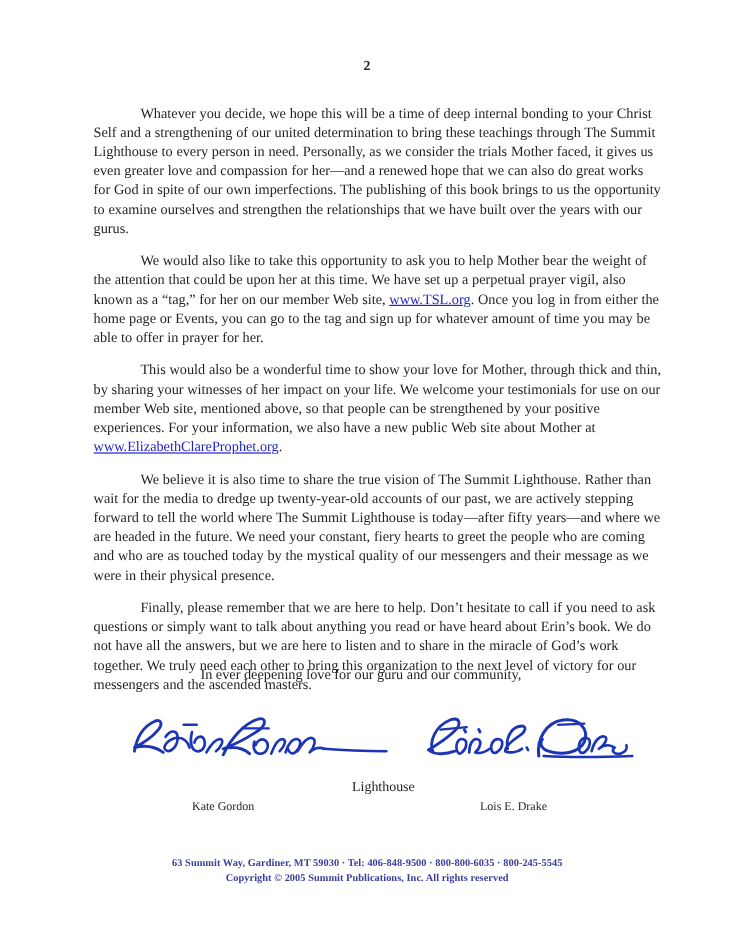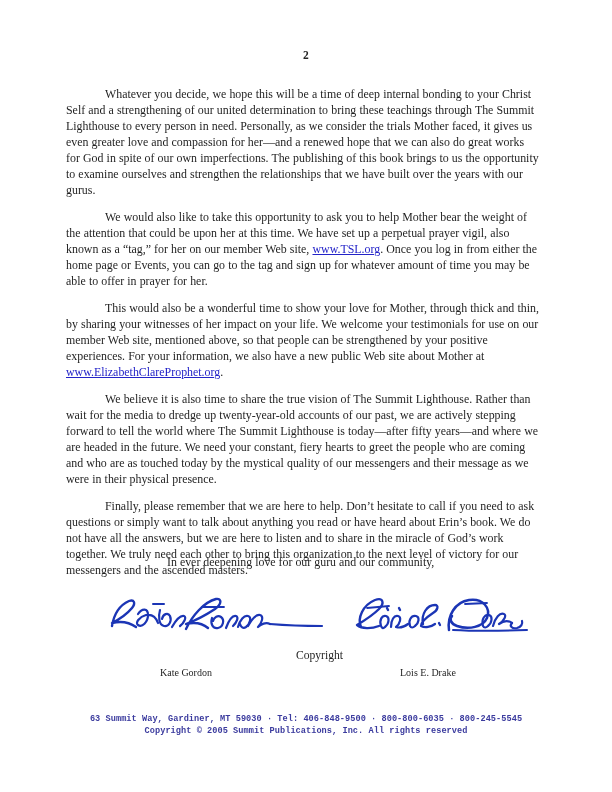--- a/index.html
+++ b/index.html
@@ -33,21 +33,21 @@
     text-align: center;
     font-size: 11.5px;
     font-weight: bold;
     color: #262626;
     letter-spacing: 0.2px;
   }
 
   
   .body-col {
     position: absolute;
-    left: 66px;
+    left: 78px;
     top: 86px;
     width: 473px;
   }
 
   p.para {
     margin: 0 0 11px 0;
     font-size: 11.9px;
     line-height: 16.0px;
     text-align: left;
     text-indent: 39px;
@@ -129,21 +129,20 @@
     position: absolute;
     left: 0;
     top: 713px;
     width: 612px;
     text-align: center;
     color: #3b3b9e;
     font-size: 8.6px;
     line-height: 12.4px;
     font-weight: bold;
     letter-spacing: 0.05px;
-    font-family: Liberation Mono, monospace;
   }
   .footer-line { display: block; white-space: nowrap; }
 </style>
 </head>
 <body>
 
 <div class="page">
 
   <div class="page-number">2</div>
 
@@ -210,21 +209,21 @@
         <path d="M140 30 C142 22, 147 16, 151 18 C154 19, 151 25, 146 28 C150 25, 155 24, 159 27" stroke-width="2.2"></path>
         <path d="M159 27 C156 30, 159 33, 164 32 C168 31, 170 28, 169 25" stroke-width="2.2"></path>
         <path d="M100 34 C118 35, 148 35, 174 34" stroke-width="2"></path>
       </g>
     </svg>
 
     <div class="sig-name sig-name-left">Kate Gordon</div>
 
     <div class="sig-name sig-name-right">Lois E. Drake</div>
 
-    <div class="sig-title">Copyright</div>
+    <div class="sig-title">Lighthouse</div>
   </div>
 
   <div class="notes">
   </div>
 
   <div class="footer">
     <span class="footer-line">63 Summit Way, Gardiner, MT  59030  ·  Tel: 406-848-9500 ·  800-800-6035 · 800-245-5545</span>
     <span class="footer-line">Copyright © 2005 Summit Publications, Inc.  All rights reserved</span>
   </div>
 

